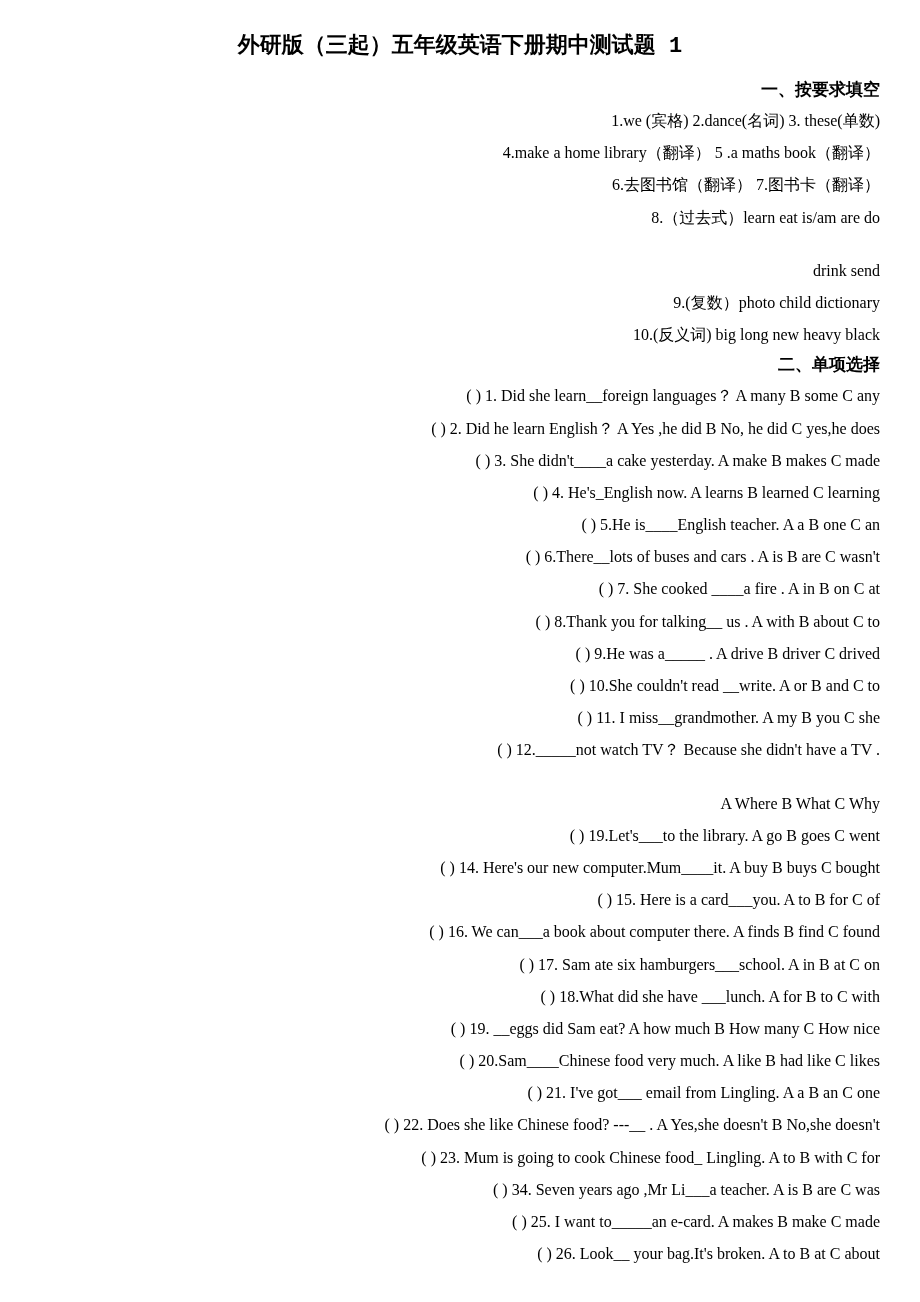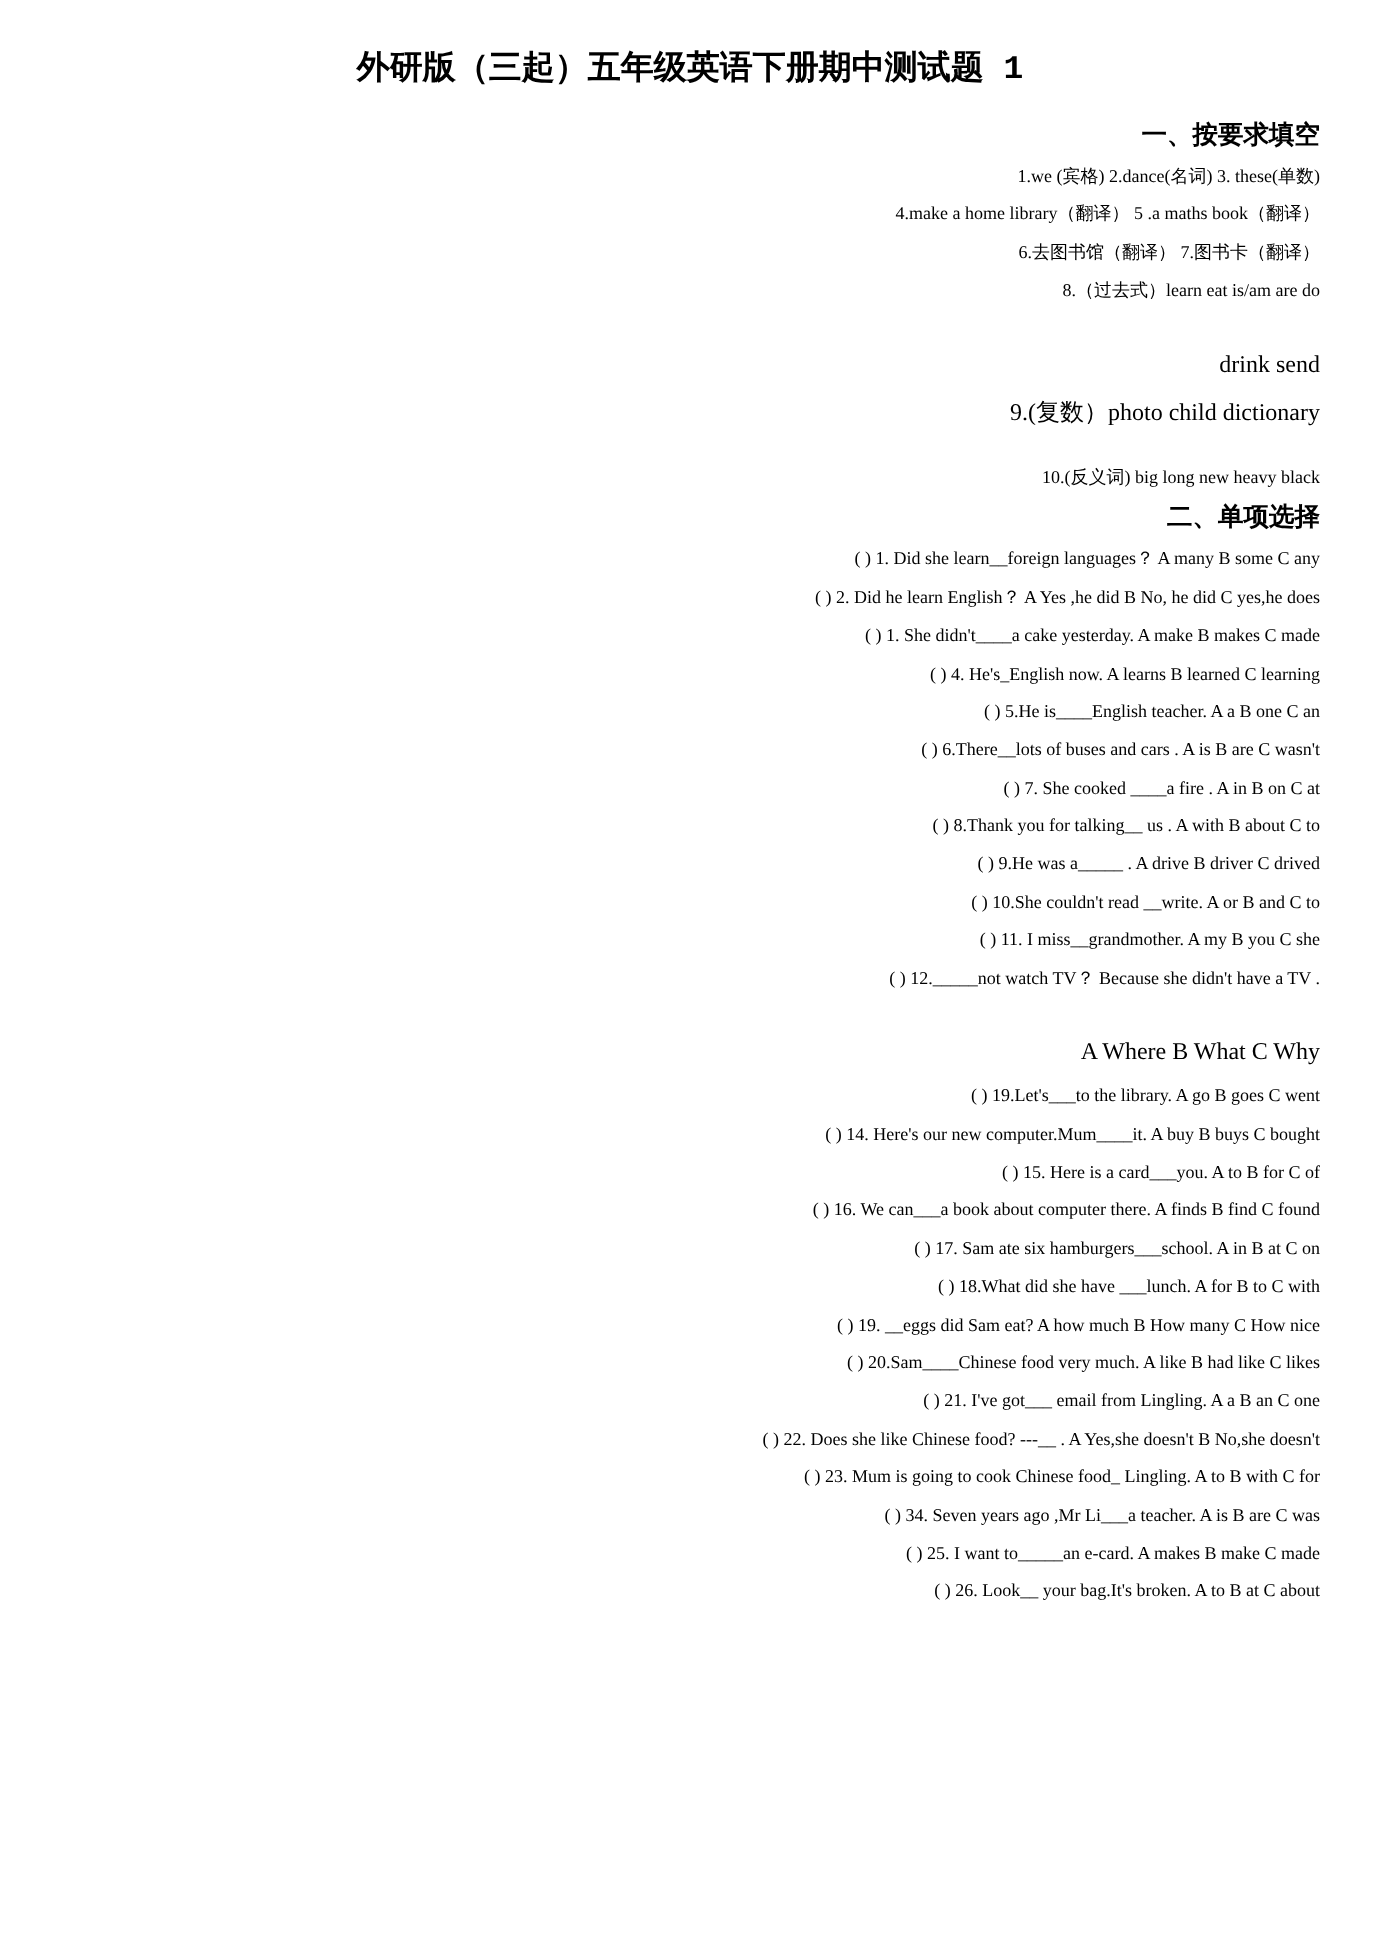--- a/index.html
+++ b/index.html
@@ -26,25 +26,25 @@
     }
     .section-title {
       font-size: 17px;
       font-weight: bold;
       margin-bottom: 6px;
       margin-top: 4px;
     }
     .line {
       margin-bottom: 5px;
       line-height: 1.7;
-      font-size: 12px;
+      font-size: 16px;
     }
     .line-indent {
       margin-left: 40px;
-      margin-bottom: 19px;
+      margin-bottom: 5px;
       line-height: 1.7;
       font-size: 16px;
     }
     .line-indent2 {
       margin-left: 80px;
       margin-bottom: 5px;
       line-height: 1.7;
       font-size: 16px;
       margin-top: 26px;
     }
@@ -61,21 +61,21 @@
 <div class="line">6.去图书馆（翻译）                        7.图书卡（翻译）</div>
 <div class="line">8.（过去式）learn      eat      is/am      are      do</div>
 <div class="line-indent2">drink      send</div>
 <div class="line-indent">9.(复数）photo           child           dictionary</div>
 <div class="line">10.(反义词) big        long        new        heavy        black</div>
 
 <div class="section-title">二、单项选择</div>
 
 <div class="line">( ) 1. Did she learn__foreign languages？  A many   B some  C any</div>
 <div class="line">( ) 2. Did he learn English？  A Yes ,he did   B No, he did  C yes,he does</div>
-<div class="line">( ) 1. She didn't____a cake yesterday.  A make   B makes  C made</div>
+<div class="line">( ) 3. She didn't____a cake yesterday.  A make   B makes  C made</div>
 <div class="line">( ) 4. He's_English now.          A learns   B learned  C learning</div>
 <div class="line">( ) 5.He is____English teacher.          A a    B one  C an</div>
 <div class="line">( ) 6.There__lots of buses and cars .    A is   B are  C wasn't</div>
 <div class="line">( ) 7. She cooked ____a fire .           A in   B on  C at</div>
 <div class="line">( ) 8.Thank you for talking__ us .      A with   B about  C to</div>
 <div class="line">( ) 9.He was a_____ .          A drive   B driver  C drived</div>
 <div class="line">( ) 10.She couldn't read __write.    A or   B and  C to</div>
 <div class="line">( ) 11. I miss__grandmother.          A my  B you  C she</div>
 <div class="line">( ) 12._____not watch TV？  Because she didn't  have a TV .</div>
 <div class="line-indent2">A Where       B What   C Why</div>

